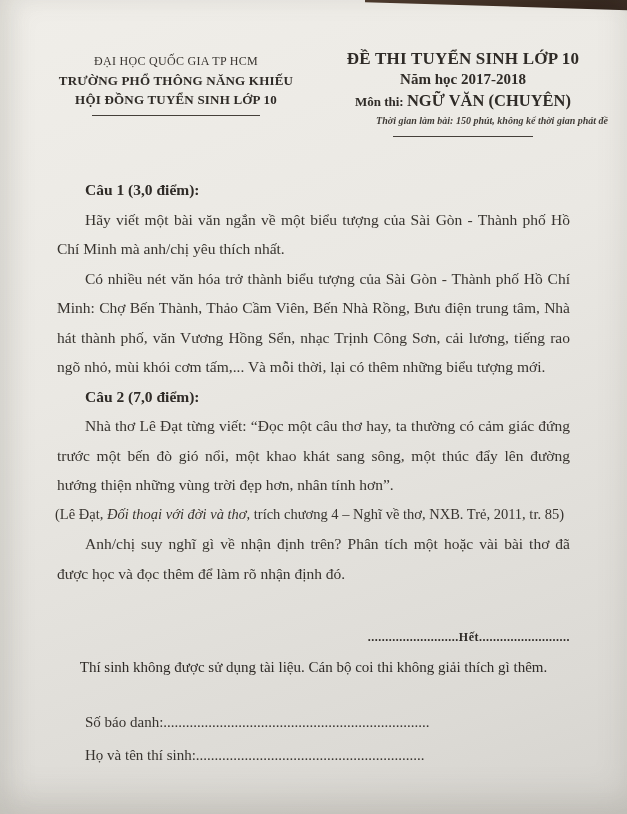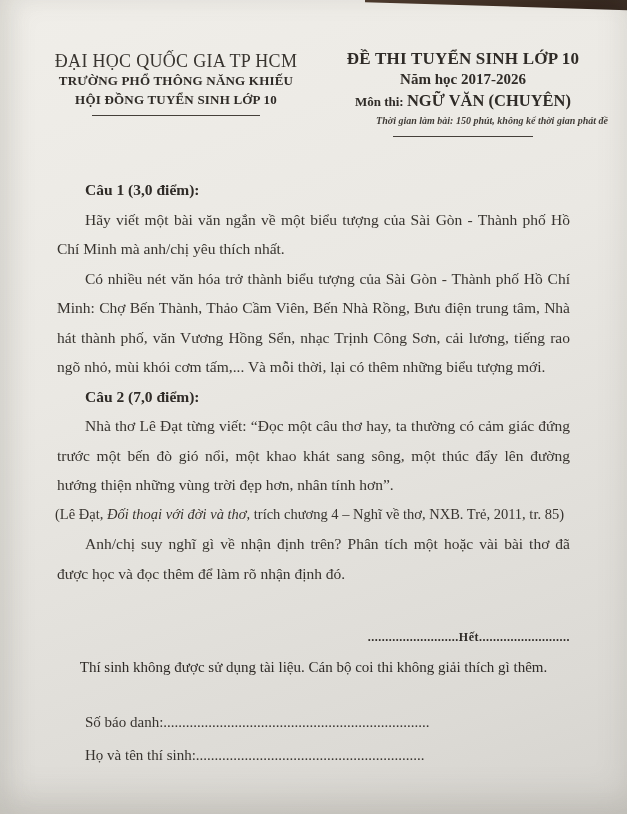--- a/index.html
+++ b/index.html
@@ -27,21 +27,21 @@
     box-shadow: inset 0 -18px 30px rgba(120,115,105,0.18), inset 14px 0 24px rgba(120,115,105,0.10);
     pointer-events: none;
   }
   .paper { position: absolute; inset: 0; color: #38342f; }
 
   
   .header-left {
     position: absolute; left: 38px; top: 52px; width: 276px;
     text-align: center; line-height: 19px;
   }
-  .hl-line1 { font-size: 18px; letter-spacing: 0.3px; }
+  .hl-line1 { font-size: 12px; letter-spacing: 0.3px; }
   .hl-line2, .hl-line3 { font-size: 13px; font-weight: bold; color: #2f2b27; letter-spacing: 0.2px; }
   .rule-left {
     margin: 6px auto 0; width: 168px; height: 0;
     border-top: 1.6px solid #45403a;
   }
   .header-right {
     position: absolute; left: 318px; top: 48px; width: 290px;
     text-align: center; color: #2f2b27;
   }
   .hr-title { font-size: 17px; font-weight: bold; line-height: 21px; letter-spacing: 0.2px; }
@@ -91,21 +91,21 @@
 
     <div class="header-left">
       <div class="hl-line1">ĐẠI HỌC QUỐC GIA TP HCM</div>
       <div class="hl-line2">TRƯỜNG PHỔ THÔNG NĂNG KHIẾU</div>
       <div class="hl-line3">HỘI ĐỒNG TUYỂN SINH LỚP 10</div>
       <div class="rule-left"></div>
     </div>
 
     <div class="header-right">
       <div class="hr-title">ĐỀ THI TUYỂN SINH LỚP 10</div>
-      <div class="hr-year">Năm học 2017-2026</div>
+      <div class="hr-year">Năm học 2017-2018</div>
       <div class="hr-subject">
         <span>Môn thi:</span>
         <span class="subject-name">NGỮ VĂN (CHUYÊN)</span>
       </div>
       <div class="hr-duration">Thời gian làm bài: 150 phút, không kể thời gian phát đề</div>
       <div class="rule-right"></div>
     </div>
 
     <div class="body-text">
       <p class="q-head">Câu 1 (3,0 điểm):</p>

